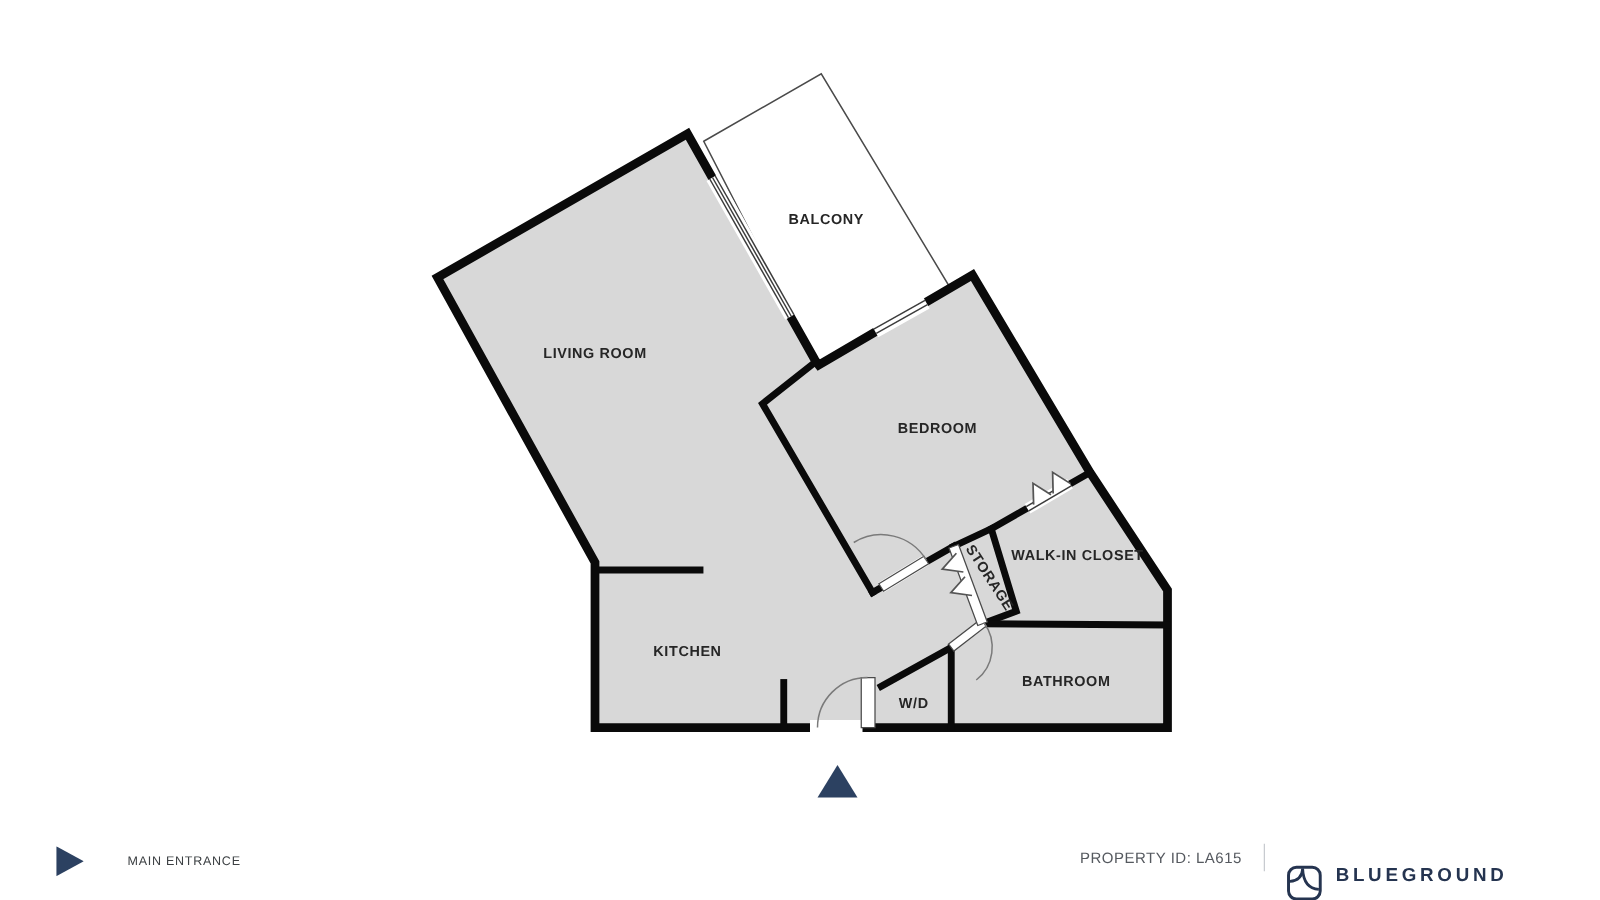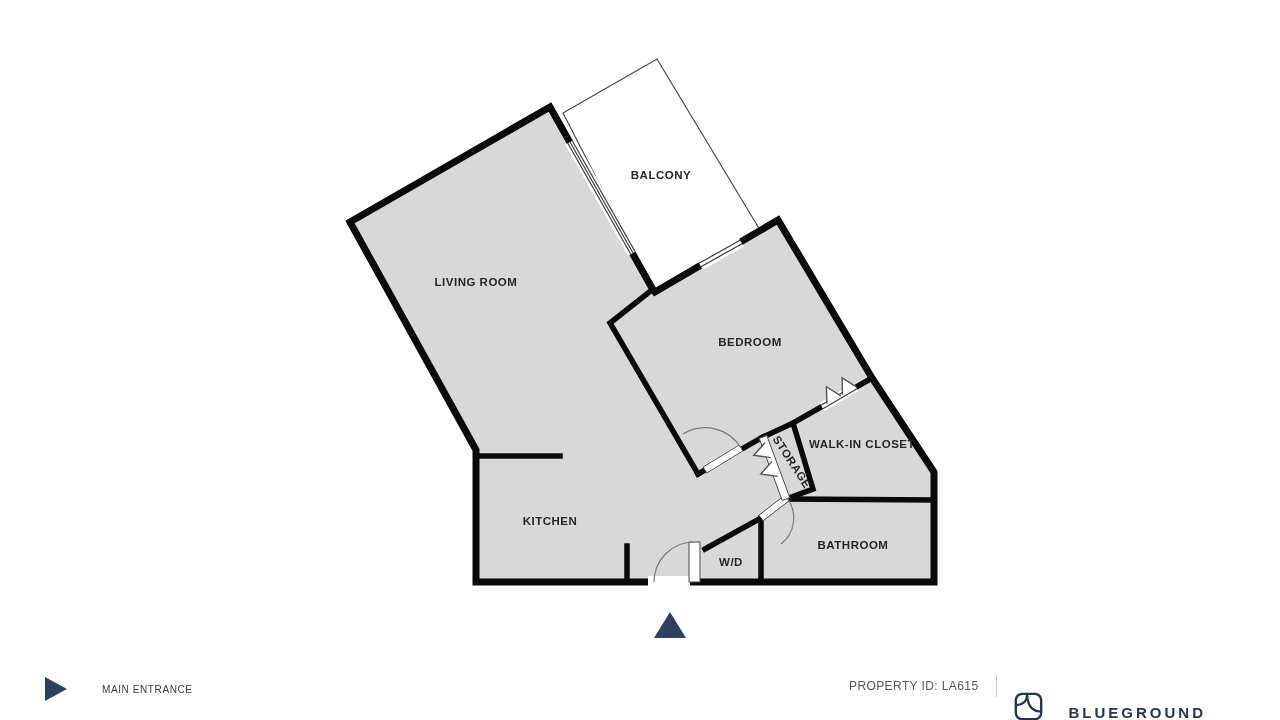--- a/index.html
+++ b/index.html
@@ -19,21 +19,21 @@
   .room-label{font-family:"Liberation Sans",sans-serif;font-weight:bold;font-size:11.5px;
               letter-spacing:0.5px;fill:var(--label-text);text-anchor:middle;}
   .marker{fill:var(--navy);}
 
   
   #legend-entrance{position:absolute;left:45px;top:677px;display:flex;align-items:center;gap:23px;}
   #legend-entrance .legend-text{font-size:10px;color:#3c4043;letter-spacing:0.6px;margin-left:12px;}
   #footer-right{position:absolute;right:74px;top:666px;height:40px;display:flex;align-items:center;gap:17px;}
   .property-id{font-size:12px;color:var(--muted-text);letter-spacing:0.4px;white-space:nowrap;}
   .footer-divider{width:1px;height:22px;background:var(--divider);}
-  .brand{display:flex;align-items:flex-end;gap:26px;margin-top:40px;}
+  .brand{display:flex;align-items:flex-start;gap:11px;margin-top:40px;}
   .brand-name{font-size:15px;font-weight:bold;color:var(--brand-navy);letter-spacing:3px;white-space:nowrap;}
 </style>
 </head>
 <body>
 
 <svg id="plan" width="1280" height="720" viewBox="0 0 1280 720">
 
   <polygon class="apt-fill" points="550,107 350,222 476,450 476,582 934,582 934,472 872,378 778,220 655,292 652,288"></polygon>
 
   <polygon class="balcony-fill" points="563,113 657,59 760,230 655,292"></polygon>

